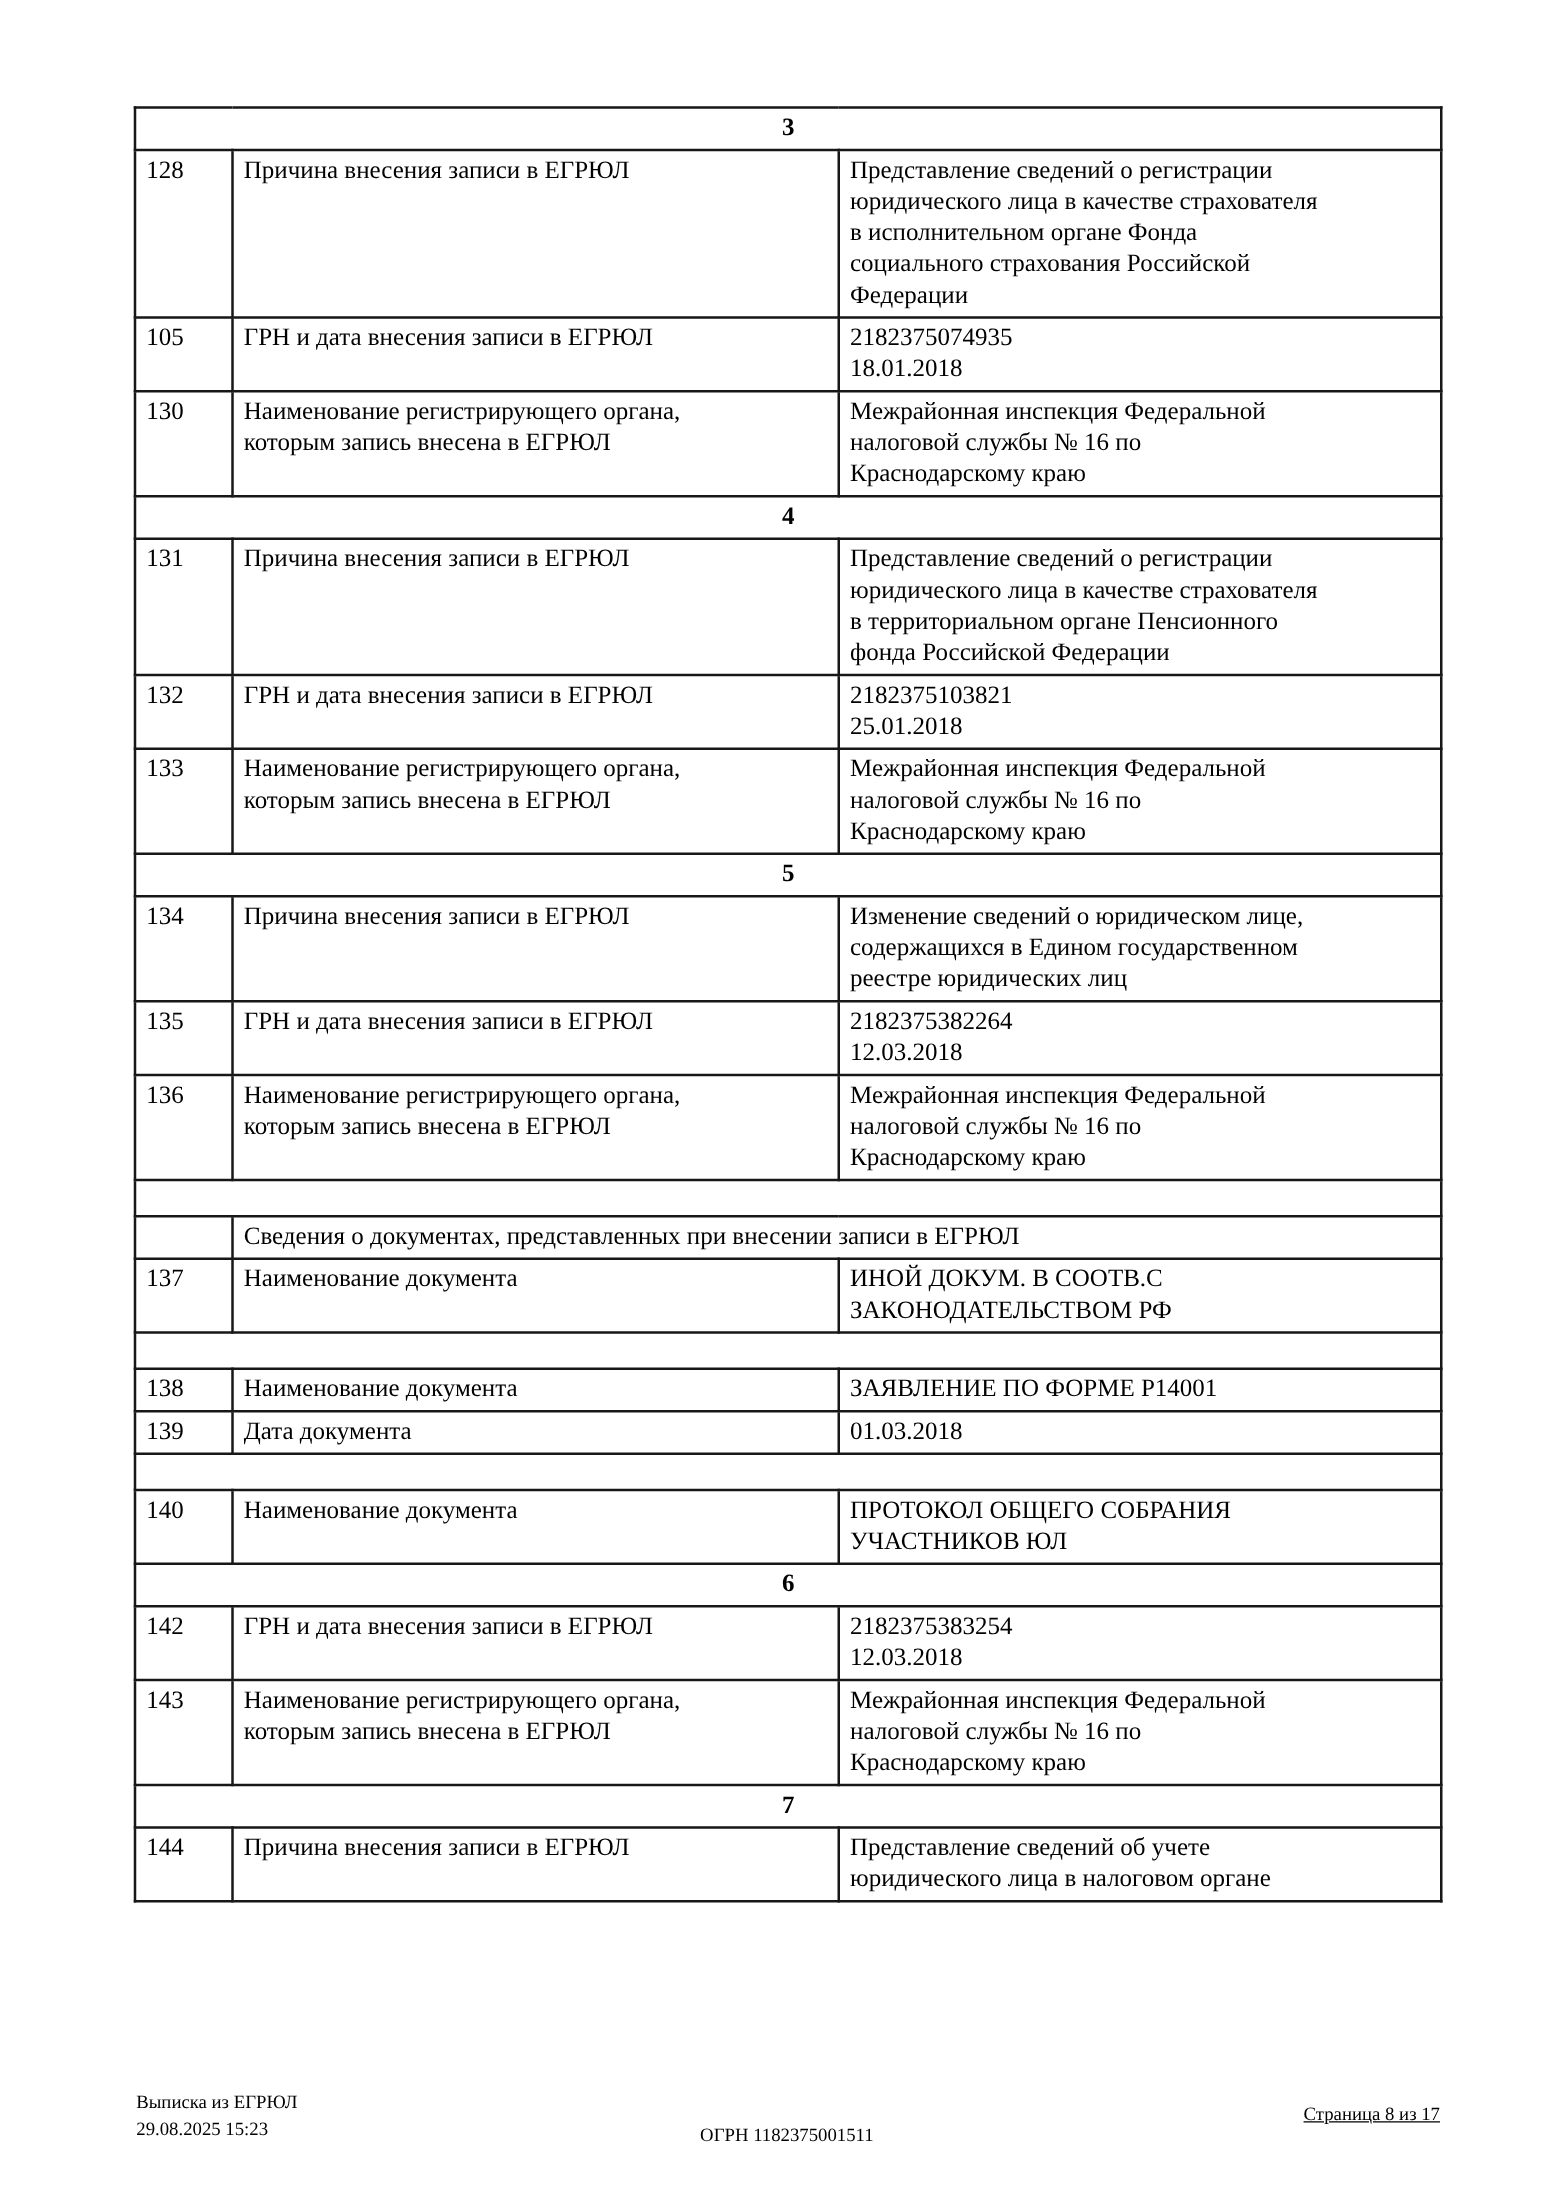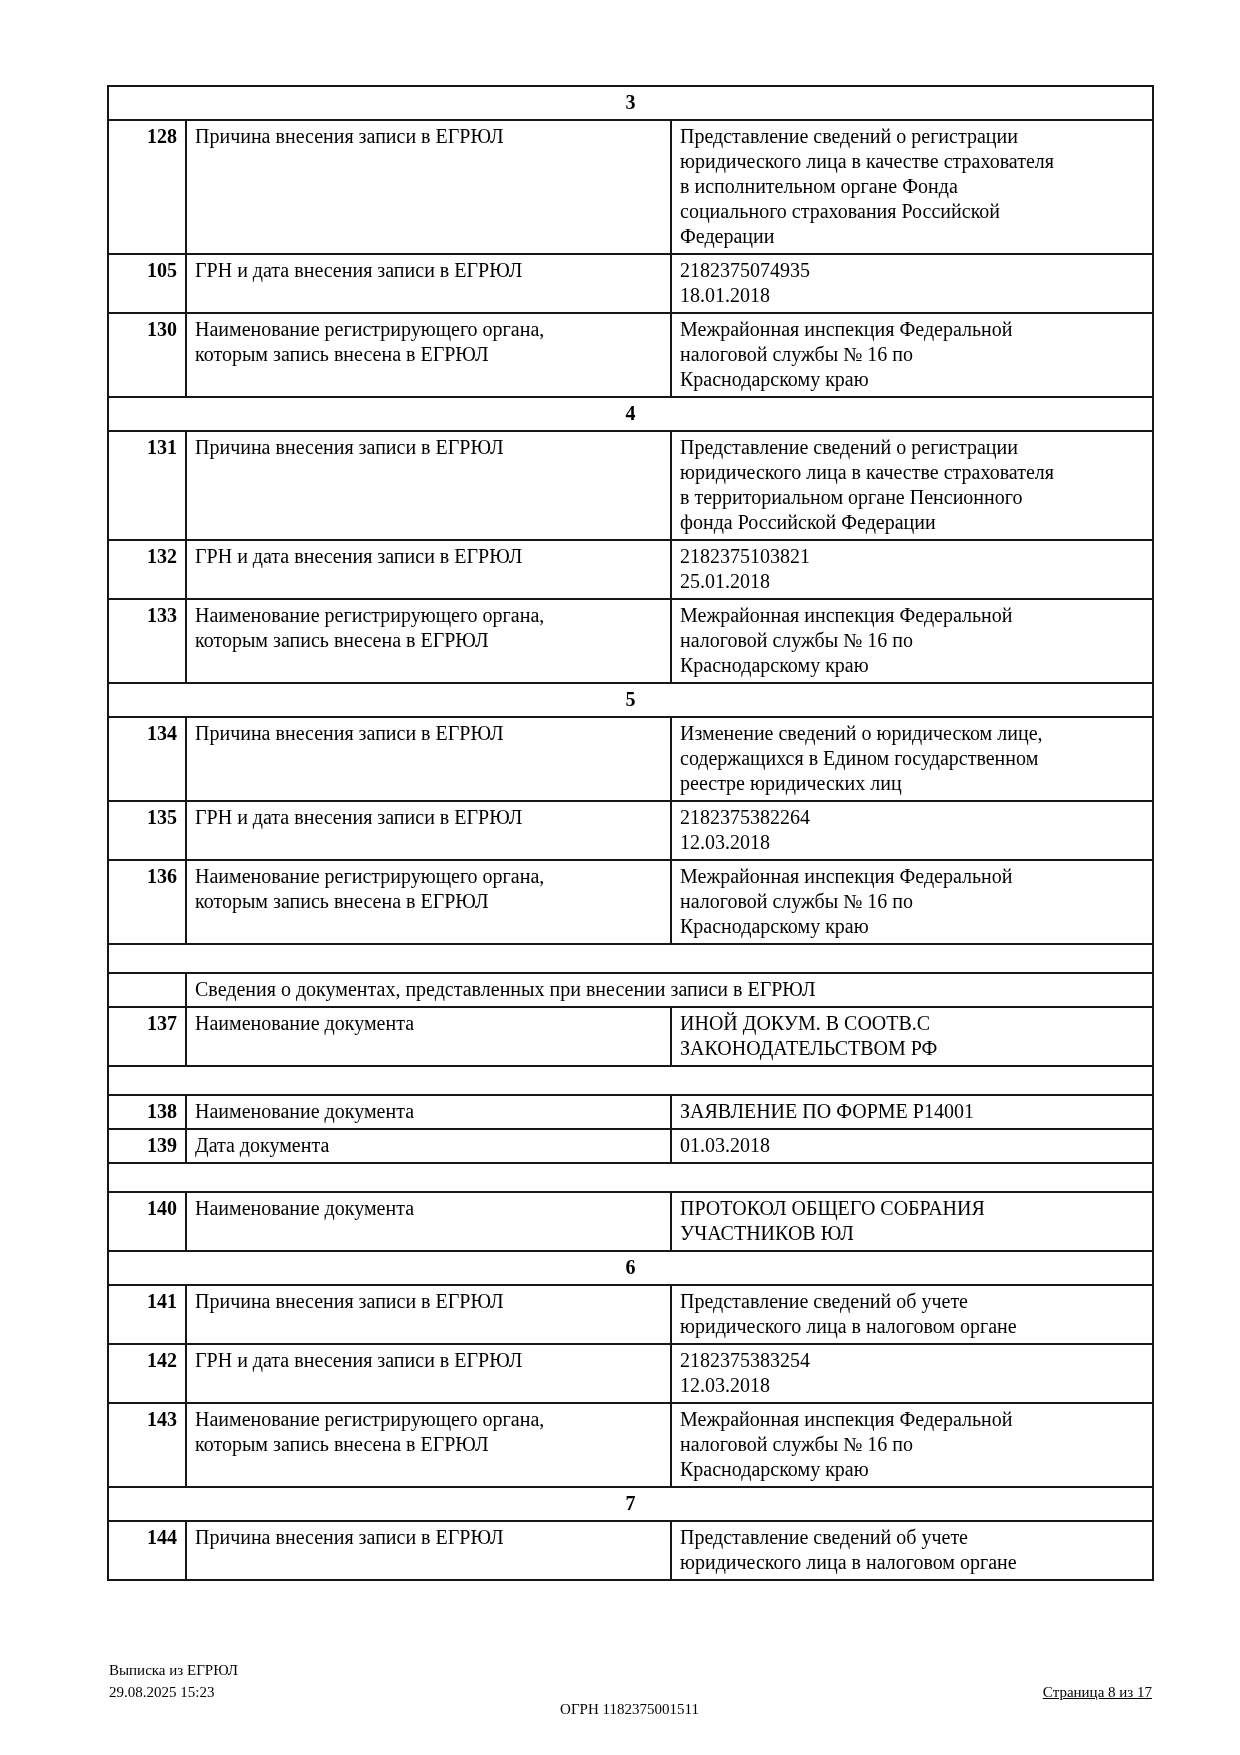--- a/index.html
+++ b/index.html
@@ -24,40 +24,40 @@
     border: 2px solid #171717;
     padding: 3px 8px 4px 8px;
     font-size: 20px;
     line-height: 25px;
     vertical-align: top;
     overflow: hidden;
   }
   col.c1 { width: 78px; }
   col.c2 { width: 485px; }
   col.c3 { width: 482px; }
-  td.num { text-align: right; padding-left: 2px; padding-right: 4px; font-weight: bold; }
+  td.num { text-align: left; padding-left: 2px; padding-right: 4px; }
   td.lbl, td.val { white-space: pre-line; }
   td.sec {
     text-align: center;
     font-weight: bold;
     height: 22px;
     padding-top: 2px;
     padding-bottom: 2px;
   }
   tr.empty-row td { height: 27px; padding: 0; }
   td.dochdr { white-space: nowrap; }
   .footer {
     position: absolute;
     left: 107px;
     top: 1659px;
     width: 1045px;
     font-size: 15px;
     line-height: 22px;
   }
-  .f-left { position: absolute; left: 2px; top: 0; }
+  .f-left { position: absolute; left: 2px; top: 12px; }
   .f-center { position: absolute; left: 50%; transform: translateX(-50%); top: 22px; margin-top: 17px; }
   .f-right { position: absolute; right: 0; top: 22px; text-decoration: underline; }
 </style>
 </head>
 <body>
 
 <div class="page">
 
   <table class="egrul">
     <colgroup>
@@ -194,26 +194,20 @@
         <td class="num">140</td>
         <td class="lbl">Наименование документа</td>
         <td class="val">ПРОТОКОЛ ОБЩЕГО СОБРАНИЯ
 УЧАСТНИКОВ ЮЛ</td>
       </tr>
 
       <tr>
         <td colspan="3" class="sec">6</td>
       </tr>
 
-      <tr>
-        <td class="num">141</td>
-        <td class="lbl">Причина внесения записи в ЕГРЮЛ</td>
-        <td class="val">Представление сведений об учете
-юридического лица в налоговом органе</td>
-      </tr>
 
       <tr>
         <td class="num">142</td>
         <td class="lbl">ГРН и дата внесения записи в ЕГРЮЛ</td>
         <td class="val">2182375383254
 12.03.2018</td>
       </tr>
 
       <tr>
         <td class="num">143</td>

